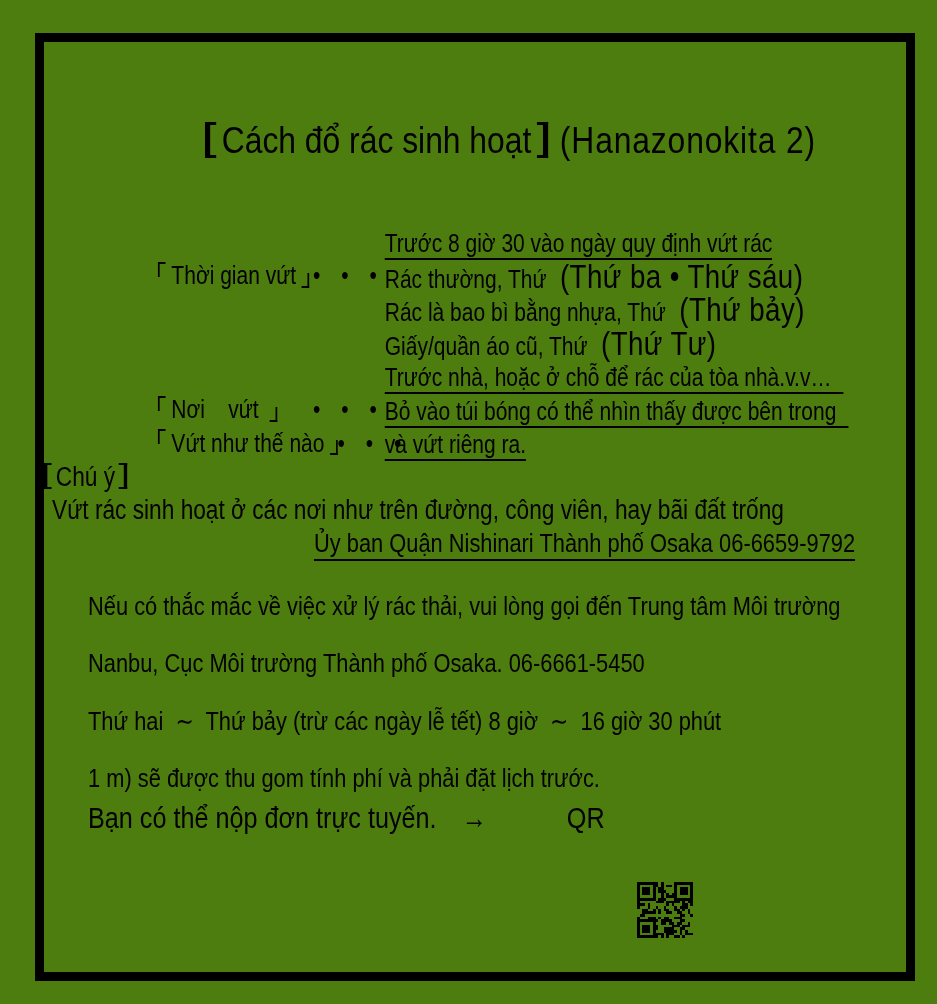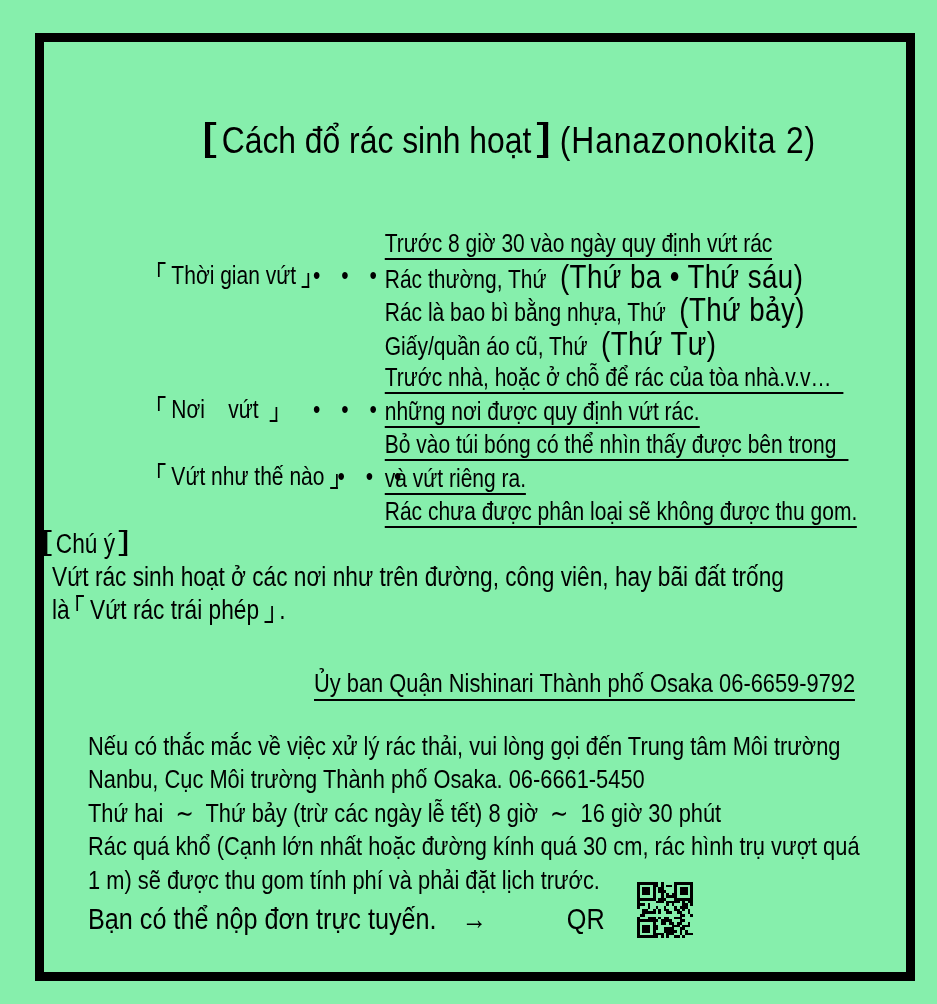--- a/index.html
+++ b/index.html
@@ -1,18 +1,18 @@
 <!DOCTYPE html>
 <html><head>
 <meta charset="utf-8">
 <style>
   html,body { margin:0; padding:0; background:#e8e8e8; }
   .page {
     position:relative; width:937px; height:1004px; margin:0 auto;
-    background:#86efac; color:#000000; overflow:hidden;
+    background:#4d7c0f; color:#000000; overflow:hidden;
     font-family:"Liberation Sans","DejaVu Sans",sans-serif;
   }
   .frame {
     position:absolute; left:35px; top:33px; width:880px; height:948px;
     border:9px solid #000; box-sizing:border-box;
   }
   .content { position:absolute; left:44px; top:41px; width:862px; }
 
   
   .cx  { display:inline-block; transform:scaleX(0.84); transform-origin:0 0; white-space:pre; }
@@ -37,24 +37,24 @@
   .rlabel { display:inline-block; min-width:184px; }
   .dots { letter-spacing:9px; }
   .rcontent { position:absolute; left:339px; top:0; white-space:pre; }
   .u { border-bottom:2px solid #000; padding-bottom:1px; }
   .big { font-size:33px; margin-left:16px; letter-spacing:0.5px; }
 
   .note { font-size:27px; }
   .nrow { height:33px; line-height:31px; }
   .indent { padding-left:8px;text-decoration:underline; }
 
-  .contact { margin-top:40px; margin-left:270px; font-size:26px; height:32px; }
+  .contact { margin-left:270px; font-size:26px; height:32px; }
 
   .info { margin-top:30px; margin-left:44px; font-size:26px; }
-  .irow { height:33.5px; line-height:32px; }
+  .irow { height:33.5px; line-height:32px;margin-top:24px; }
   .online { margin-top:3px; font-size:30px; height:40px; line-height:38px; }
   .arrow { margin-left:30px; }
   .qr-label { margin-left:95px; }
 
   .qr { position:absolute; left:593px; top:841px; width:56px; height:56px; }
   .qr svg { width:56px; height:56px; display:block; }
 </style>
 </head>
 <body>
 
@@ -97,68 +97,54 @@
         </span>
       </div>
 
       <div class="srow">
         <span class="cx rowline">
           <span class="rlabel"><span class="cbo"></span><span>Nơi    vứt </span><span class="cbc"></span></span><span class="dots">• • •</span>
           <span class="rcontent"><span class="u">Trước nhà, hoặc ở chỗ để rác của tòa nhà.v.v…  </span></span>
         </span>
       </div>
 
-      <div class="srow">
-        <span class="cx rowline">
-          <span class="rcontent"><span class="u">những nơi được quy định vứt rác.</span></span>
-        </span>
-      </div>
 
       <div class="srow">
         <span class="cx rowline">
           <span class="rlabel"><span class="cbo"></span><span>Vứt như thế nào</span><span class="cbc"></span></span><span class="dots">• • •</span>
           <span class="rcontent"><span class="u">Bỏ vào túi bóng có thể nhìn thấy được bên trong  </span></span>
         </span>
       </div>
 
       <div class="srow">
         <span class="cx rowline">
           <span class="rcontent"><span class="u">và vứt riêng ra.</span></span>
         </span>
       </div>
 
-      <div class="srow">
-        <span class="cx rowline">
-          <span class="rcontent"><span class="u">Rác chưa được phân loại sẽ không được thu gom.</span></span>
-        </span>
-      </div>
 
     </div>
 
     <div class="note">
       <div class="nrow">
         <span class="cx"><span class="lbo"></span><span>Chú ý</span><span class="lbc"></span></span>
       </div>
       <div class="nrow indent">
         <span class="cx">Vứt rác sinh hoạt ở các nơi như trên đường, công viên, hay bãi đất trống</span>
-      </div>
-      <div class="nrow indent">
-        <span class="cx"><span>là </span><span class="cbo"></span><span>Vứt rác trái phép</span><span class="cbc"></span><span> .</span></span>
       </div>
     </div>
 
     <div class="contact">
       <span class="cx"><span class="u">Ủy ban Quận Nishinari Thành phố Osaka 06-6659-9792</span></span>
     </div>
 
     <div class="info">
       <div class="irow"><span class="cx">Nếu có thắc mắc về việc xử lý rác thải, vui lòng gọi đến Trung tâm Môi trường</span></div>
       <div class="irow"><span class="cx">Nanbu, Cục Môi trường Thành phố Osaka. 06-6661-5450</span></div>
       <div class="irow"><span class="cx">Thứ hai  ∼  Thứ bảy (trừ các ngày lễ tết) 8 giờ  ∼  16 giờ 30 phút</span></div>
-      <div class="irow"><span class="cx">Rác quá khổ (Cạnh lớn nhất hoặc đường kính quá 30 cm, rác hình trụ vượt quá</span></div>
       <div class="irow"><span class="cx">1 m) sẽ được thu gom tính phí và phải đặt lịch trước.</span></div>
       <div class="online">
         <span class="cx"><span>Bạn có thể nộp đơn trực tuyến.</span><span class="arrow">→</span><span class="qr-label">QR</span></span>
       </div>
     </div>
 
     <div class="qr">
       <svg viewBox="0 0 21 21" shape-rendering="crispEdges" xmlns="http://www.w3.org/2000/svg">
           <rect x="0" y="0" width="1" height="1" fill="#000"></rect>
           <rect x="1" y="0" width="1" height="1" fill="#000"></rect>

